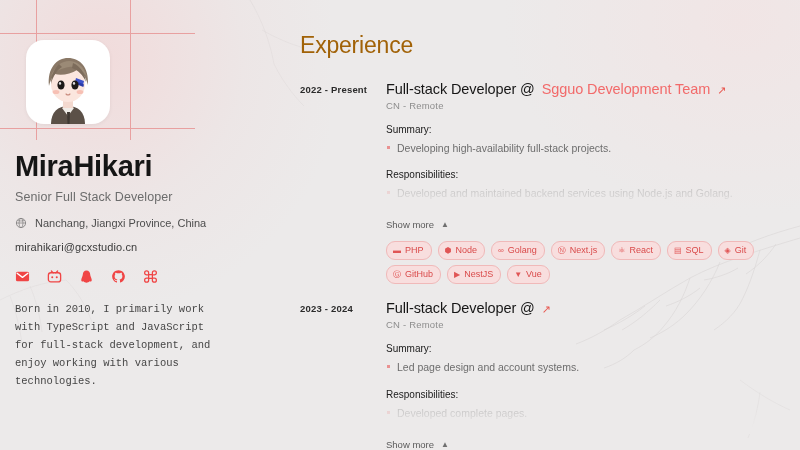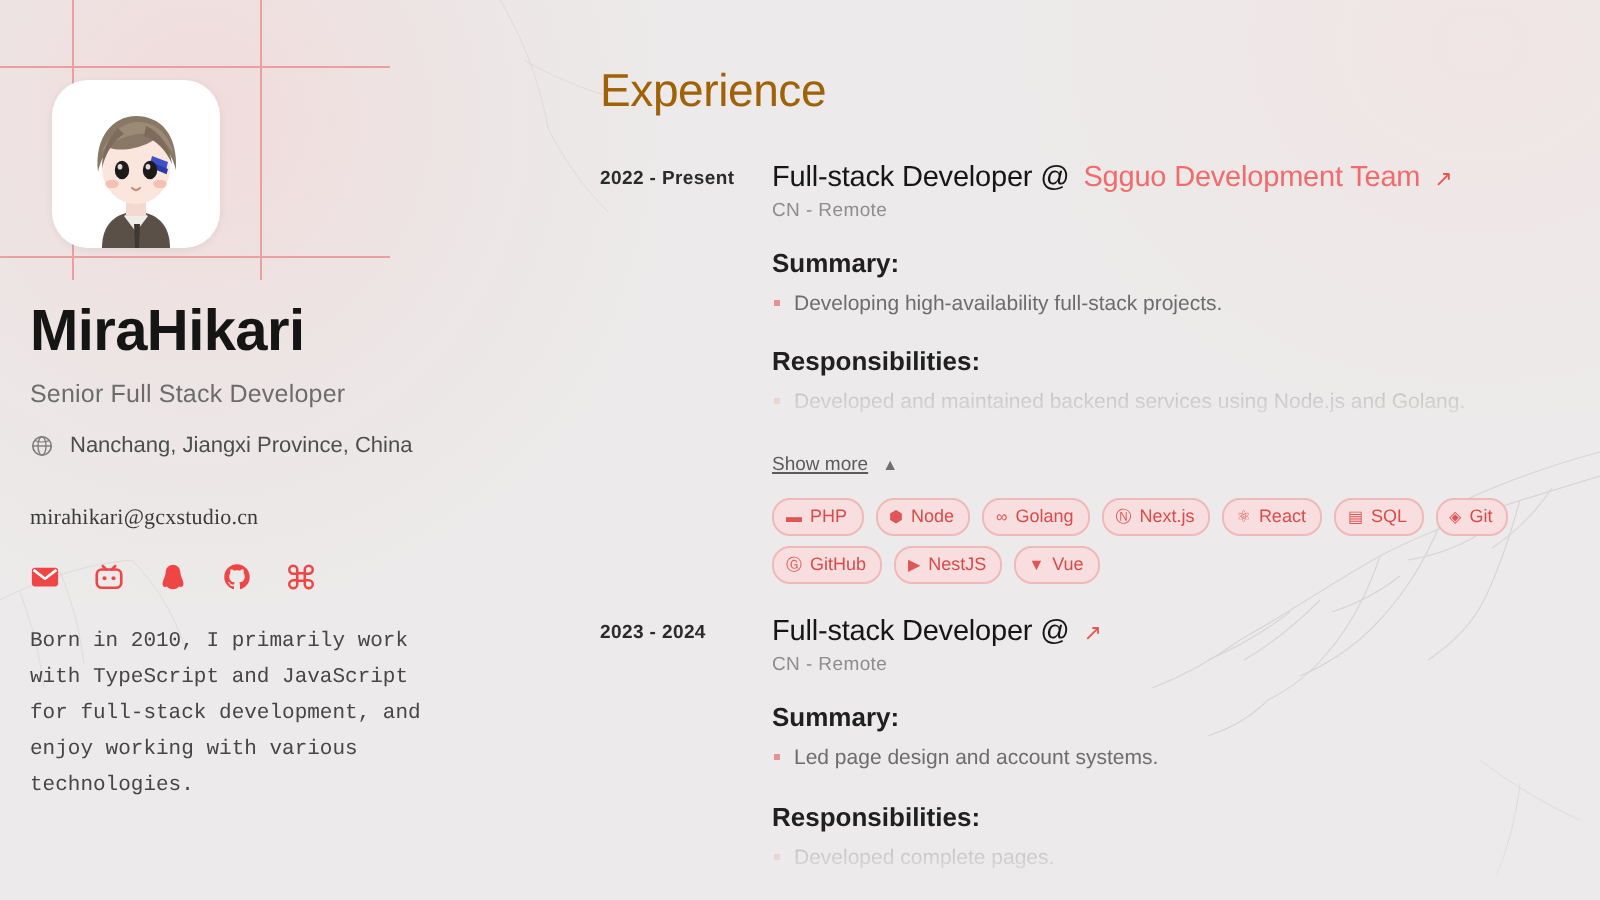--- a/index.html
+++ b/index.html
@@ -95,23 +95,22 @@
     align-items: center;
     gap: 8px;
     margin-top: 13px;
     font-size: 11px;
     color: #4d4d4d;
   }
   #location-row svg { flex: 0 0 auto; opacity: 0.75; }
   #email-text {
     font-size: 11px;
     color: #3a3a3a;
-    margin-top: 24px;
+    margin-top: 12px;
     letter-spacing: 0.1px;
-    font-family: Liberation Serif, serif;
   }
 
   #social-row {
     display: flex;
     align-items: center;
     gap: 17px;
     margin-top: 16px;
   }
   #social-row .social-icon {
     cursor: pointer;
@@ -185,22 +184,22 @@
     cursor: pointer;
   }
   .job-meta {
     font-size: 9.5px;
     color: #8d8d8d;
     margin-top: 3px;
     letter-spacing: 0.2px;
   }
 
   .section-label {
-    font-size: 13px;
-    font-weight: 700;
+    font-size: 10px;
+    font-weight: 400;
     color: #202020;
     margin-top: 13px;
   }
   .bullet-list { list-style: none; margin-top: 5px; }
   .bullet-list li {
     position: relative;
     padding-left: 11px;
     font-size: 10.5px;
     line-height: 1.55;
     color: #6d6d6d;
@@ -226,21 +225,21 @@
 
   .show-more {
     display: inline-flex;
     align-items: center;
     gap: 7px;
     margin-top: 4px;
     font-size: 9.5px;
     color: #5b5b5b;
     cursor: pointer;
   }
-  .show-more .sm-text { text-decoration: underline; }
+  .show-more .sm-text { }
   .show-more .chev { font-size: 8px; color: #6f6f6f; }
 
   .tag-row {
     display: flex;
     flex-wrap: wrap;
     gap: 5px 6px;
     margin-top: 9px;
   }
   .tag {
     display: inline-flex;

